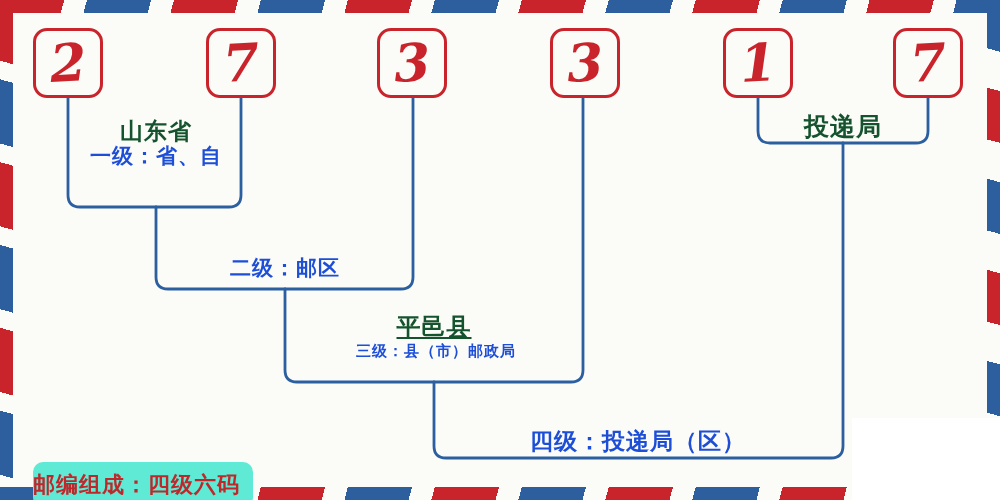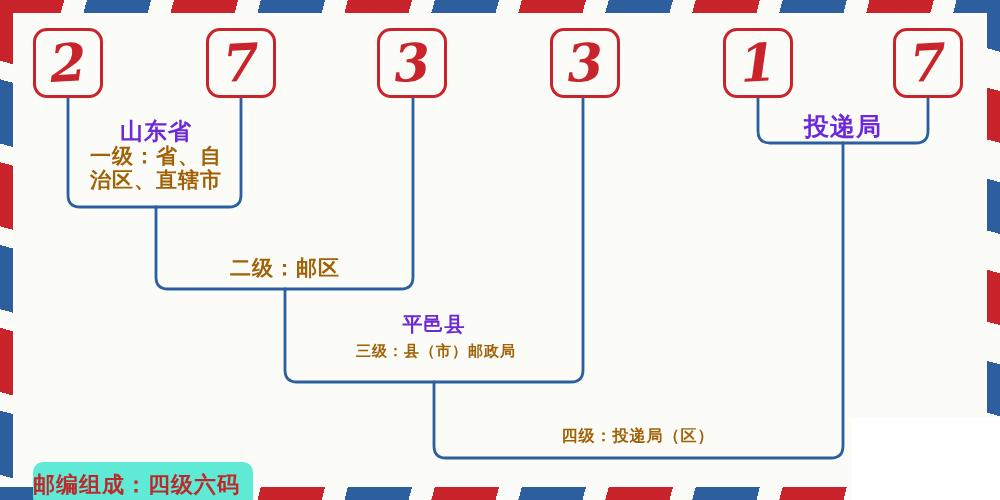--- a/index.html
+++ b/index.html
@@ -50,29 +50,29 @@
   }
   .digit {
     font-family:"DejaVu Serif","Liberation Serif",serif;
     font-style:italic; font-weight:bold;
     font-size:52px; line-height:1;
     color:#c9242b;
     transform:rotate(-3deg);
   }
   
   .lbl { position:absolute; z-index:3; text-align:center; letter-spacing:1px; white-space:nowrap; }
-  .lbl-blue { color:#6d28d9; font-weight:bold; }
-  .lbl-red  { color:#a16207; font-weight:bold; }
+  .lbl-blue { color:#14532d; font-weight:bold; }
+  .lbl-red  { color:#1d4ed8; font-weight:bold; }
   #province-label  { left:36px;  top:116px; width:240px; font-size:23px; }
   #level1-desc     { left:36px;  top:144px; width:240px; font-size:21px; line-height:24px; white-space:normal; }
   #level2-desc     { left:165px; top:254px; width:240px; font-size:21px; }
-  #county-label    { left:314px; top:311px; width:240px; font-size:20px; }
+  #county-label    { left:314px; top:311px; width:240px; font-size:24px;text-decoration:underline; }
   #level3-desc     { left:296px; top:342px; width:280px; font-size:15px; }
   #branch-label    { left:516px; top:390px; width:240px; font-size:20px; }
-  #level4-desc     { left:508px; top:426px; width:260px; font-size:16px; }
+  #level4-desc     { left:508px; top:426px; width:260px; font-size:23px; }
   #delivery-label  { left:743px; top:110px; width:200px; font-size:25px; }
   
   #badge {
     position:absolute; left:33px; top:418px;
     width:220px; height:45px;
     background:#5eead4; border-radius:10px;
     display:flex; align-items:center; justify-content:flex-start;
     z-index:3;
     margin-top:44px;
   }
@@ -122,21 +122,20 @@
   <div class="digit-box" style="left:723px">
     <span class="digit">1</span>
   </div>
   <div class="digit-box" style="left:893px">
     <span class="digit">7</span>
   </div>
 
   <div id="province-label" class="lbl lbl-blue">山东省</div>
   <div id="level1-desc" class="lbl lbl-red">
     <div>一级：省、自</div>
-    <div>治区、直辖市</div>
   </div>
 
   <div id="level2-desc" class="lbl lbl-red">二级：邮区</div>
 
   <div id="county-label" class="lbl lbl-blue">平邑县</div>
   <div id="level3-desc" class="lbl lbl-red">三级：县（市）邮政局</div>
 
   <div id="level4-desc" class="lbl lbl-red">四级：投递局（区）</div>
 
   <div id="delivery-label" class="lbl lbl-blue">投递局</div>

